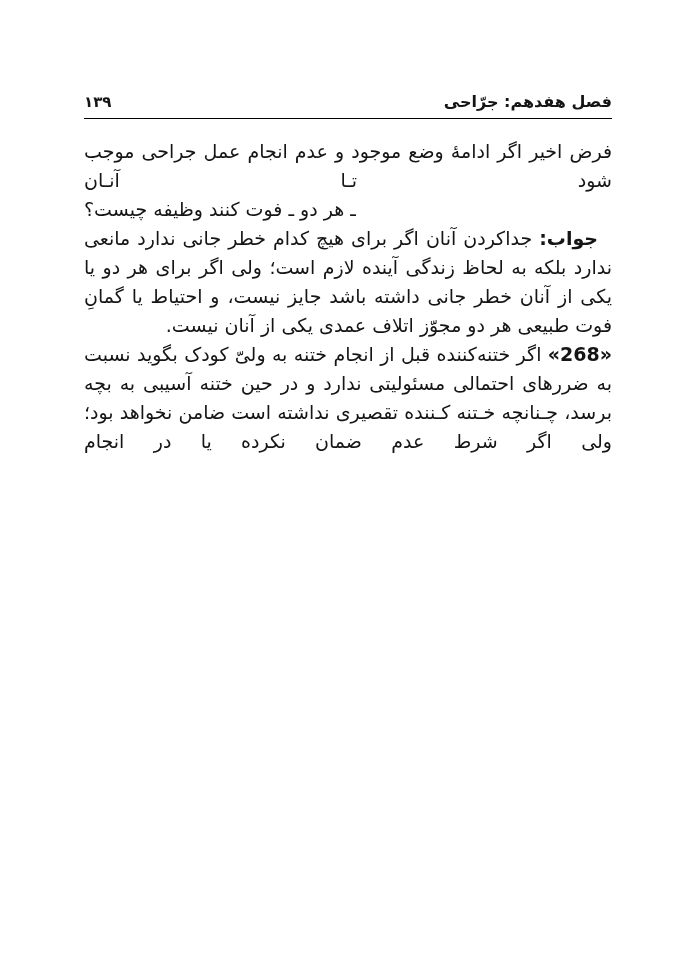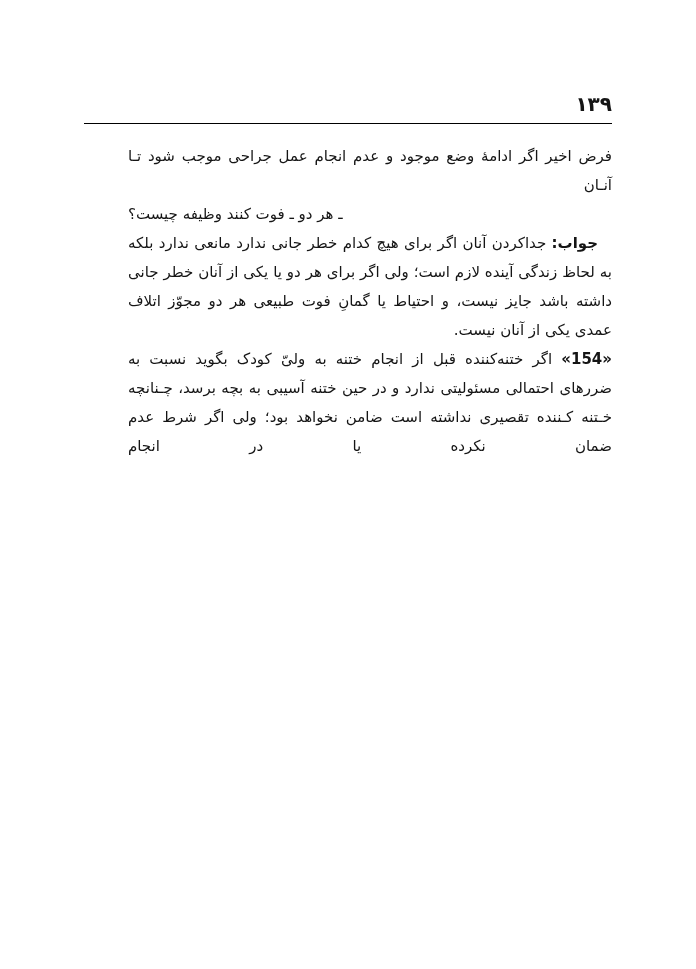--- a/index.html
+++ b/index.html
@@ -21,32 +21,31 @@
   }
   .page-header {
     display: flex;
     justify-content: space-between;
     align-items: baseline;
     font-size: 16px;
     font-weight: 700;
     margin-bottom: 7px;
   }
   .chapter-title { letter-spacing: 0.2px; }
-  .page-number { font-size: 20px; font-weight: 700; }
+  .page-number { font-size: 15px; font-weight: 700; }
   .header-rule {
     height: 0;
     border: none;
     border-top: 1.4px solid #000000;
     margin: 0 0 18px 0;
   }
   .page-body {
-    font-size: 15px;
+    font-size: 19px;
     line-height: 29px;
     text-align: justify;
-    margin-left: 44px;
   }
   .para {
     margin: 0;
     padding: 0;
   }
   
   .justify-all {
     text-align: justify;
     text-align-last: justify;
   }
@@ -60,30 +59,31 @@
   .lead-bold {
     font-weight: 700;
   }
 </style>
 </head>
 <body>
 
 <div class="page">
 
   <div class="page-header">
+    <span class="chapter-title">فصل هفدهم: جرّاحی</span>
     <span class="page-number">۱۳۹</span>
   </div>
 
   <hr class="header-rule">
 
   <div class="page-body">
 
     <p class="para justify-all"><span>فرض اخیر اگر ادامهٔ وضع موجود و عدم انجام عمل جراحی موجب شود تـا آنـان</span></p>
 
     <p class="centered-line">ـ هر دو ـ فوت کنند وظیفه چیست؟</p>
 
     <p class="para first-indent"><span class="lead-bold">جواب:</span><span> جداکردن آنان اگر برای هیچ کدام خطر جانی ندارد مانعی ندارد بلکه به لحاظ زندگی آینده لازم است؛ ولی اگر برای هر دو یا یکی از آنان خطر جانی داشته باشد جایز نیست، و احتیاط یا گمانِ فوت طبیعی هر دو مجوّز اتلاف عمدی یکی از آنان نیست.</span></p>
 
-    <p class="para justify-all"><span class="lead-bold">«154»</span><span> اگر ختنه‌کننده قبل از انجام ختنه به ولیّ کودک بگوید نسبت به ضررهای احتمالی مسئولیتی ندارد و در حین ختنه آسیبی به بچه برسد، چـنانچه خـتنه کـننده تقصیری نداشته است ضامن نخواهد بود؛ ولی اگر شرط عدم ضمان نکرده یا در انجام</span></p>
+    <p class="para justify-all"><span class="lead-bold">«268»</span><span> اگر ختنه‌کننده قبل از انجام ختنه به ولیّ کودک بگوید نسبت به ضررهای احتمالی مسئولیتی ندارد و در حین ختنه آسیبی به بچه برسد، چـنانچه خـتنه کـننده تقصیری نداشته است ضامن نخواهد بود؛ ولی اگر شرط عدم ضمان نکرده یا در انجام</span></p>
 
 
   </div>
 </div>
 
 </body></html>

